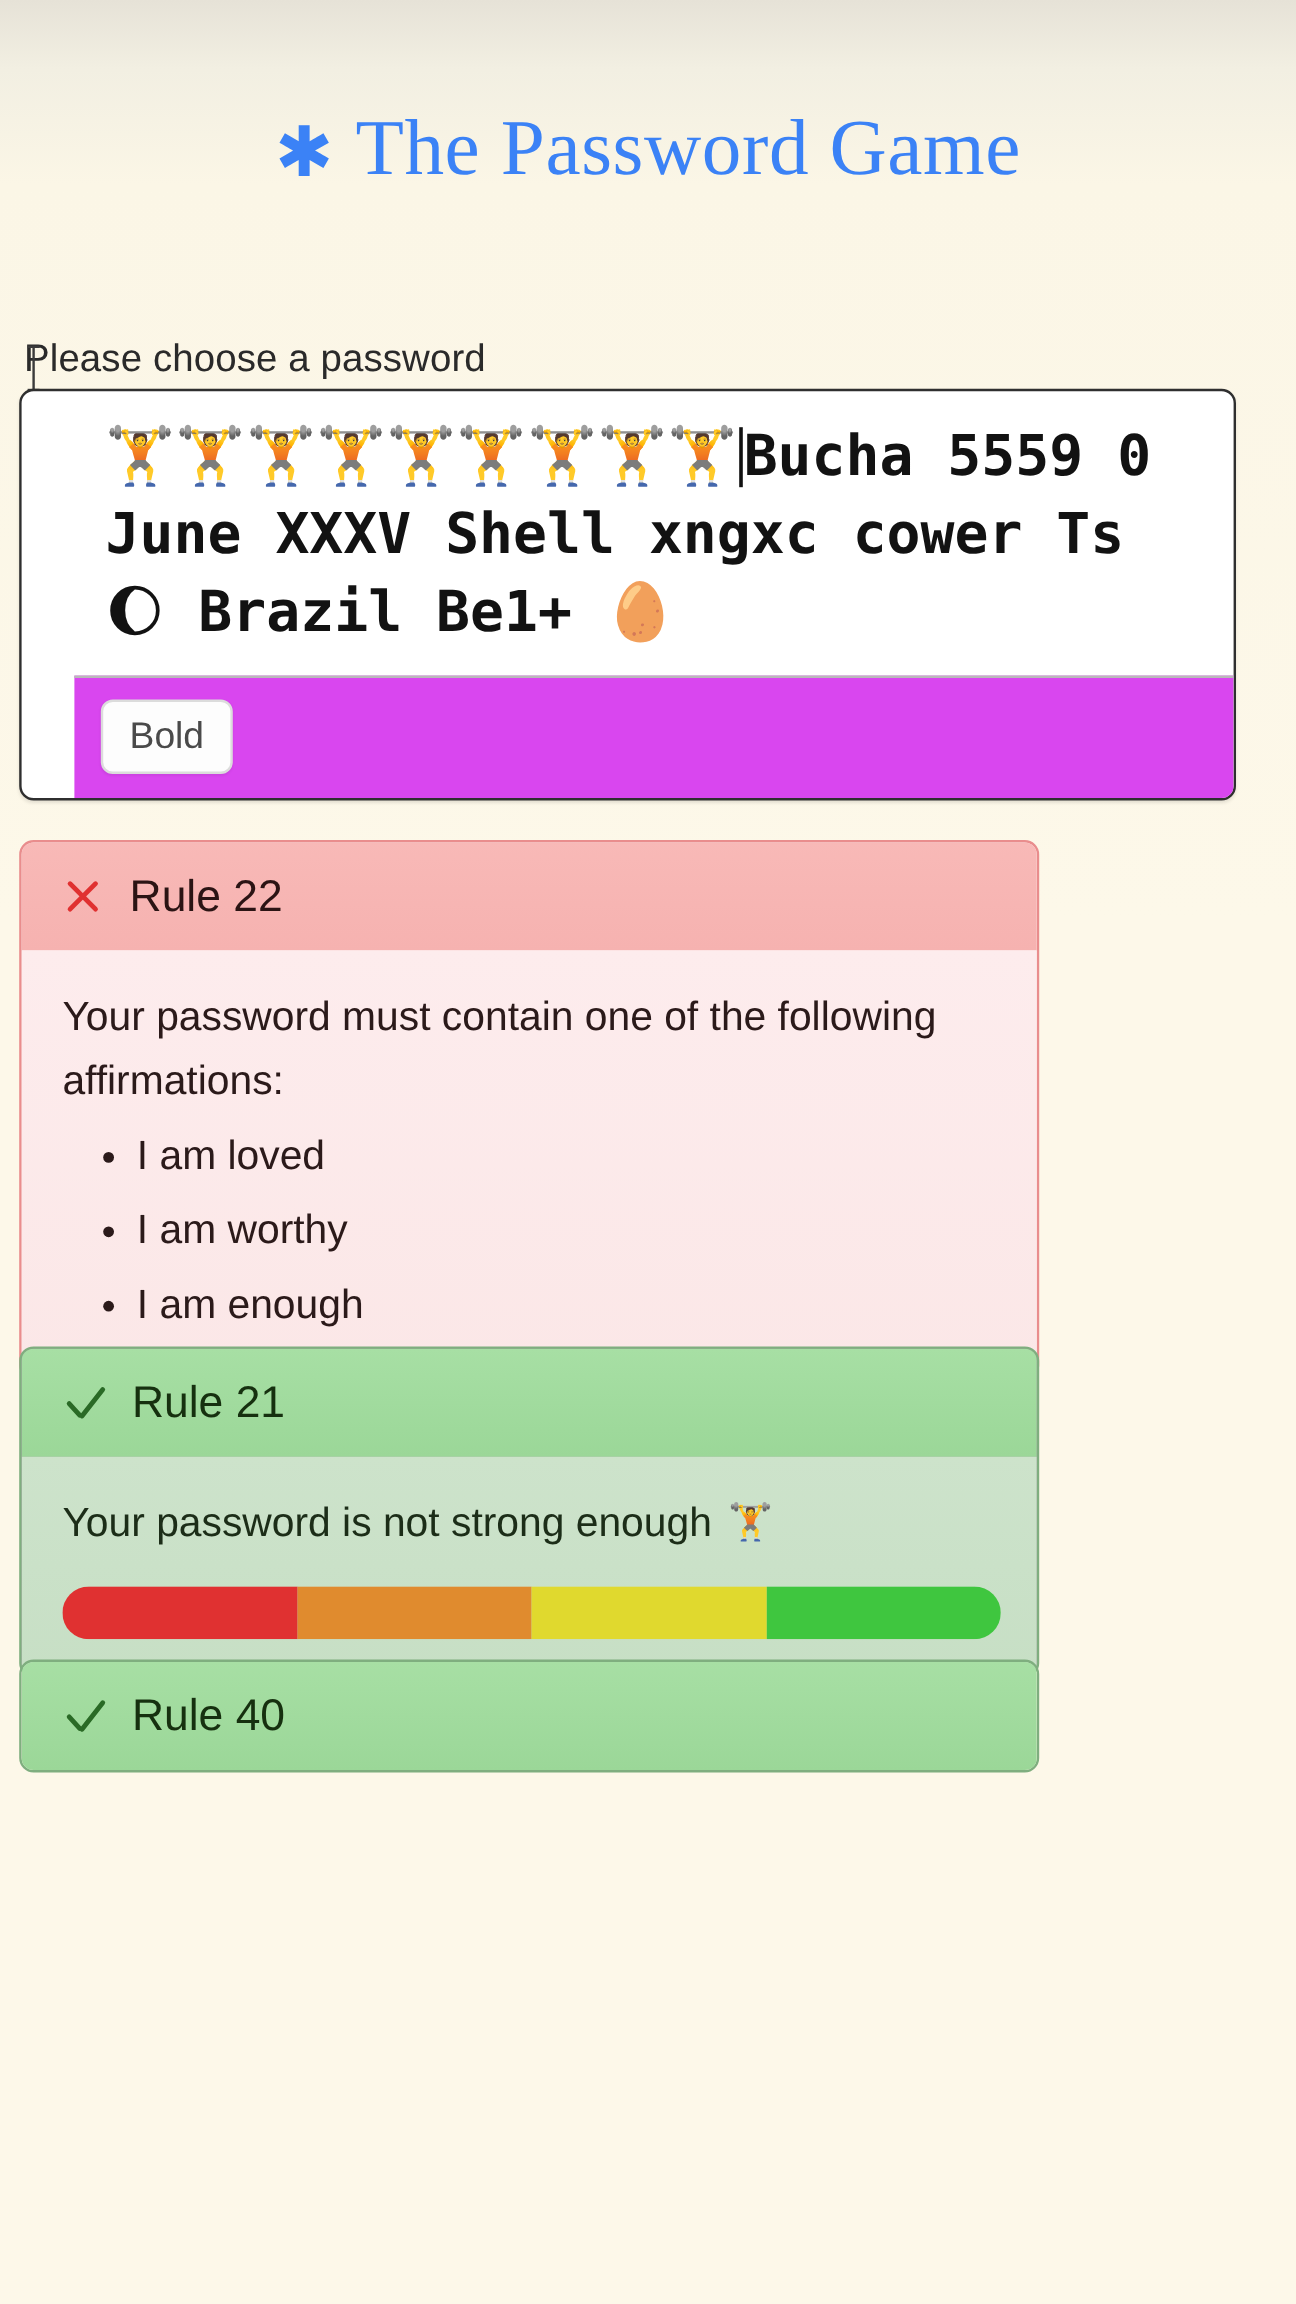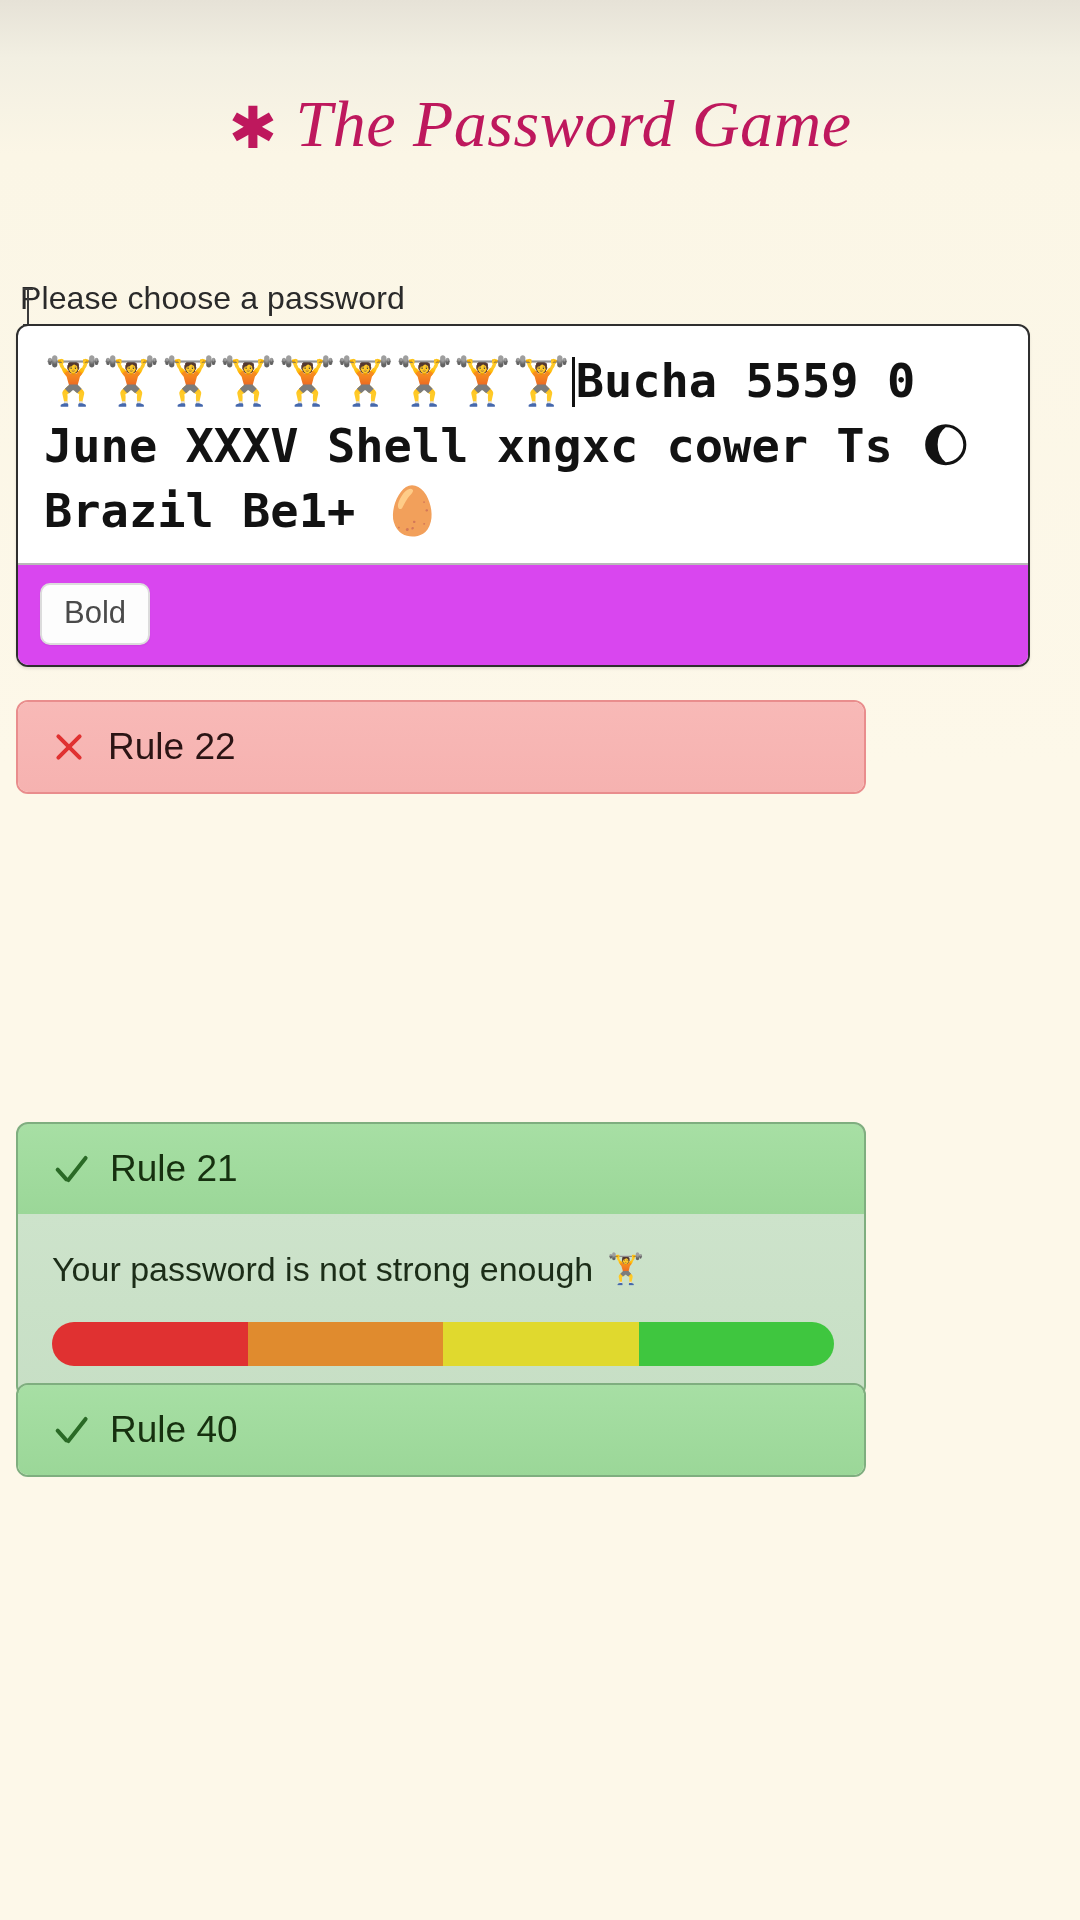--- a/index.html
+++ b/index.html
@@ -19,24 +19,23 @@
   
   .title-wrap {
     width: 100%;
     text-align: center;
     padding-top: 86px;
   }
   .title {
     font-family: "Liberation Serif", serif;
     font-size: 66px;
     font-weight: 400;
-    color: #be185d;
+    color: #3b82f6;
     letter-spacing: 0.5px;
     white-space: nowrap;
-    font-style: italic;
   }
   .title .asterisk {
     font-family: "DejaVu Sans", sans-serif;
     font-size: 58px;
     font-weight: 700;
     vertical-align: -2px;
     margin-right: 18px;
   }
 
   
@@ -82,20 +81,21 @@
     position: absolute;
     left: 16px;
     top: 324px;
     width: 1014px;
     box-sizing: border-box;
     background: #ffffff;
     border: 2px solid #2f2f2f;
     border-radius: 12px;
     box-shadow: 0 2px 3px rgba(0,0,0,0.10);
     overflow: hidden;
+    padding-left: 44px;
   }
   .editor-body {
     padding: 22px 26px 20px 26px;
     min-height: 232px;
     box-sizing: border-box;
   }
   .pw-text {
     font-family: "DejaVu Sans Mono", "Liberation Mono", monospace;
     font-weight: 700;
     font-size: 47px;
@@ -285,20 +285,28 @@
   </div>
   <div class="editor-toolbar">
     <span class="bold-btn">Bold</span>
   </div>
 </div>
 
 <div class="rule fail" id="rule-22">
   <div class="rule-head">
     <span class="icon-x"></span>
     <span>Rule 22</span>
+  </div>
+  <div class="rule-body">
+    <div>Your password must contain one of the following affirmations:</div>
+    <ul class="affirm-list">
+      <li>I am loved</li>
+      <li>I am worthy</li>
+      <li>I am enough</li>
+    </ul>
   </div>
 </div>
 
 <div class="rule pass" id="rule-21">
   <div class="rule-head">
     <span class="icon-check"></span>
     <span>Rule 21</span>
   </div>
   <div class="rule-body">
     <div class="strength-row">

